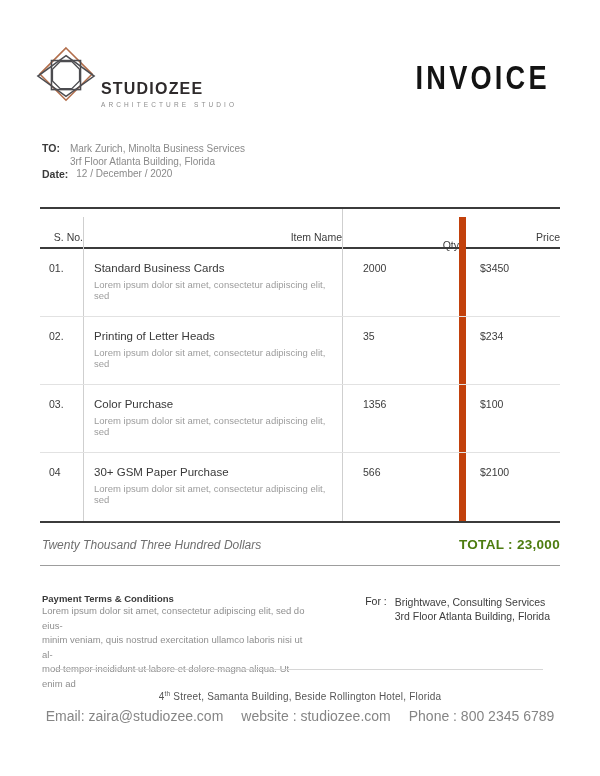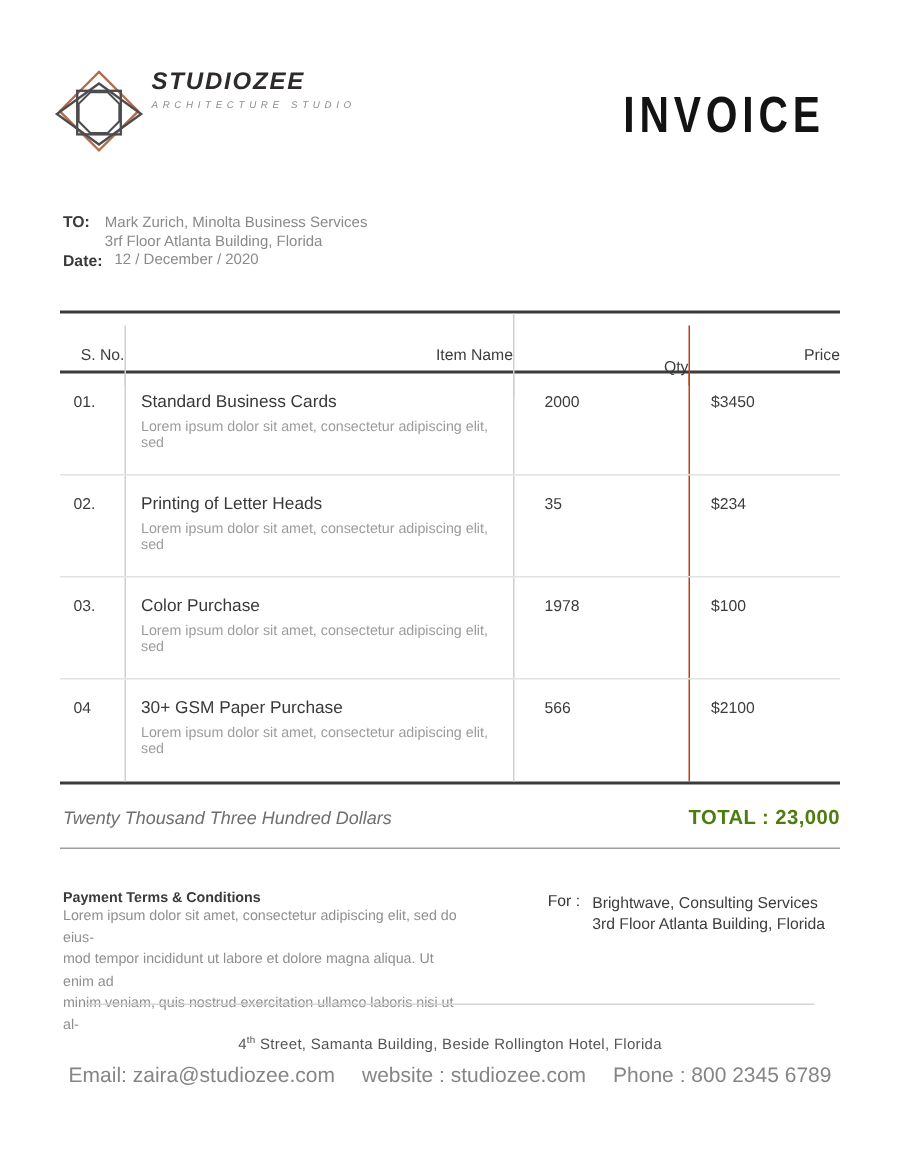--- a/index.html
+++ b/index.html
@@ -13,21 +13,21 @@
     overflow: hidden;
   }
 
   
   .header {
     display: flex;
     justify-content: space-between;
     align-items: center;
     margin: 46px 50px 0 35px;
   }
-  .brand { display: flex; align-items: flex-start; gap: 4px; font-style: italic; }
+  .brand { display: flex; align-items: flex-end; gap: 4px; }
   .logo-mark { width: 62px; height: 62px; }
   .brand-text { display: flex; flex-direction: column; }
   .brand-name {
     font-size: 16px;
     font-weight: 700;
     letter-spacing: 1.2px;
     color: #2e2a2b;
   }
   .brand-tagline {
     margin-top: 3px;
@@ -79,21 +79,21 @@
   .t-row {
     height: 68px;
     border-bottom: 1px solid #e2e2e2;
     padding: 0;
   }
   .t-row:last-child { border-bottom: none; }
   .cell { height: 100%; }
   .c1 { padding-left: 9px; }
   .c2 { padding-left: 10px; border-left: 1px solid #cfcfcf; }
   .c3 { padding-left: 20px; border-left: 1px solid #cfcfcf; }
-  .c4 { padding-left: 14px; border-left: 1px solid #c2410c; }
+  .c4 { padding-left: 14px; border-left: 7px solid #c2410c; }
   .t-row .cell { padding-top: 13px; }
   .row-sno, .row-qty, .row-price { font-size: 10.5px; color: #3c3c3c; }
   .item-title { font-size: 11.5px; color: #393939; }
   .item-desc { margin-top: 5px; font-size: 9.5px; color: #9c9c9c; }
 
   
   .summary-row {
     display: flex;
     justify-content: space-between;
     align-items: center;
@@ -210,21 +210,21 @@
       <div class="cell c3 row-qty">35</div>
       <div class="cell c4 row-price">$234</div>
     </div>
 
     <div class="t-row">
       <div class="cell c1 row-sno">03.</div>
       <div class="cell c2">
         <div class="item-title">Color Purchase</div>
         <div class="item-desc">Lorem ipsum dolor sit amet, consectetur adipiscing elit, sed</div>
       </div>
-      <div class="cell c3 row-qty">1978</div>
+      <div class="cell c3 row-qty">1356</div>
       <div class="cell c4 row-price">$100</div>
     </div>
 
     <div class="t-row">
       <div class="cell c1 row-sno">04</div>
       <div class="cell c2">
         <div class="item-title">30+ GSM Paper Purchase</div>
         <div class="item-desc">Lorem ipsum dolor sit amet, consectetur adipiscing elit, sed</div>
       </div>
       <div class="cell c3 row-qty">566</div>
@@ -235,22 +235,22 @@
   <section class="summary-row">
     <span class="amount-words">Twenty Thousand Three Hundred Dollars</span>
     <span class="total-text">TOTAL : 23,000</span>
   </section>
   <div class="summary-divider"></div>
 
   <section class="terms-row">
     <div class="terms">
       <div class="terms-heading">Payment Terms &amp; Conditions</div>
       <div class="terms-line">Lorem ipsum dolor sit amet, consectetur adipiscing elit, sed do eius-</div>
+      <div class="terms-line">minim veniam, quis nostrud exercitation ullamco laboris nisi ut al-</div>
       <div class="terms-line">mod tempor incididunt ut labore et dolore magna aliqua. Ut enim ad</div>
-      <div class="terms-line">minim veniam, quis nostrud exercitation ullamco laboris nisi ut al-</div>
     </div>
     <div class="for-block">
       <span class="for-label">For :</span>
       <div class="for-lines">
         <div>Brightwave, Consulting Services</div>
         <div>3rd Floor Atlanta Building, Florida</div>
       </div>
     </div>
   </section>
 

